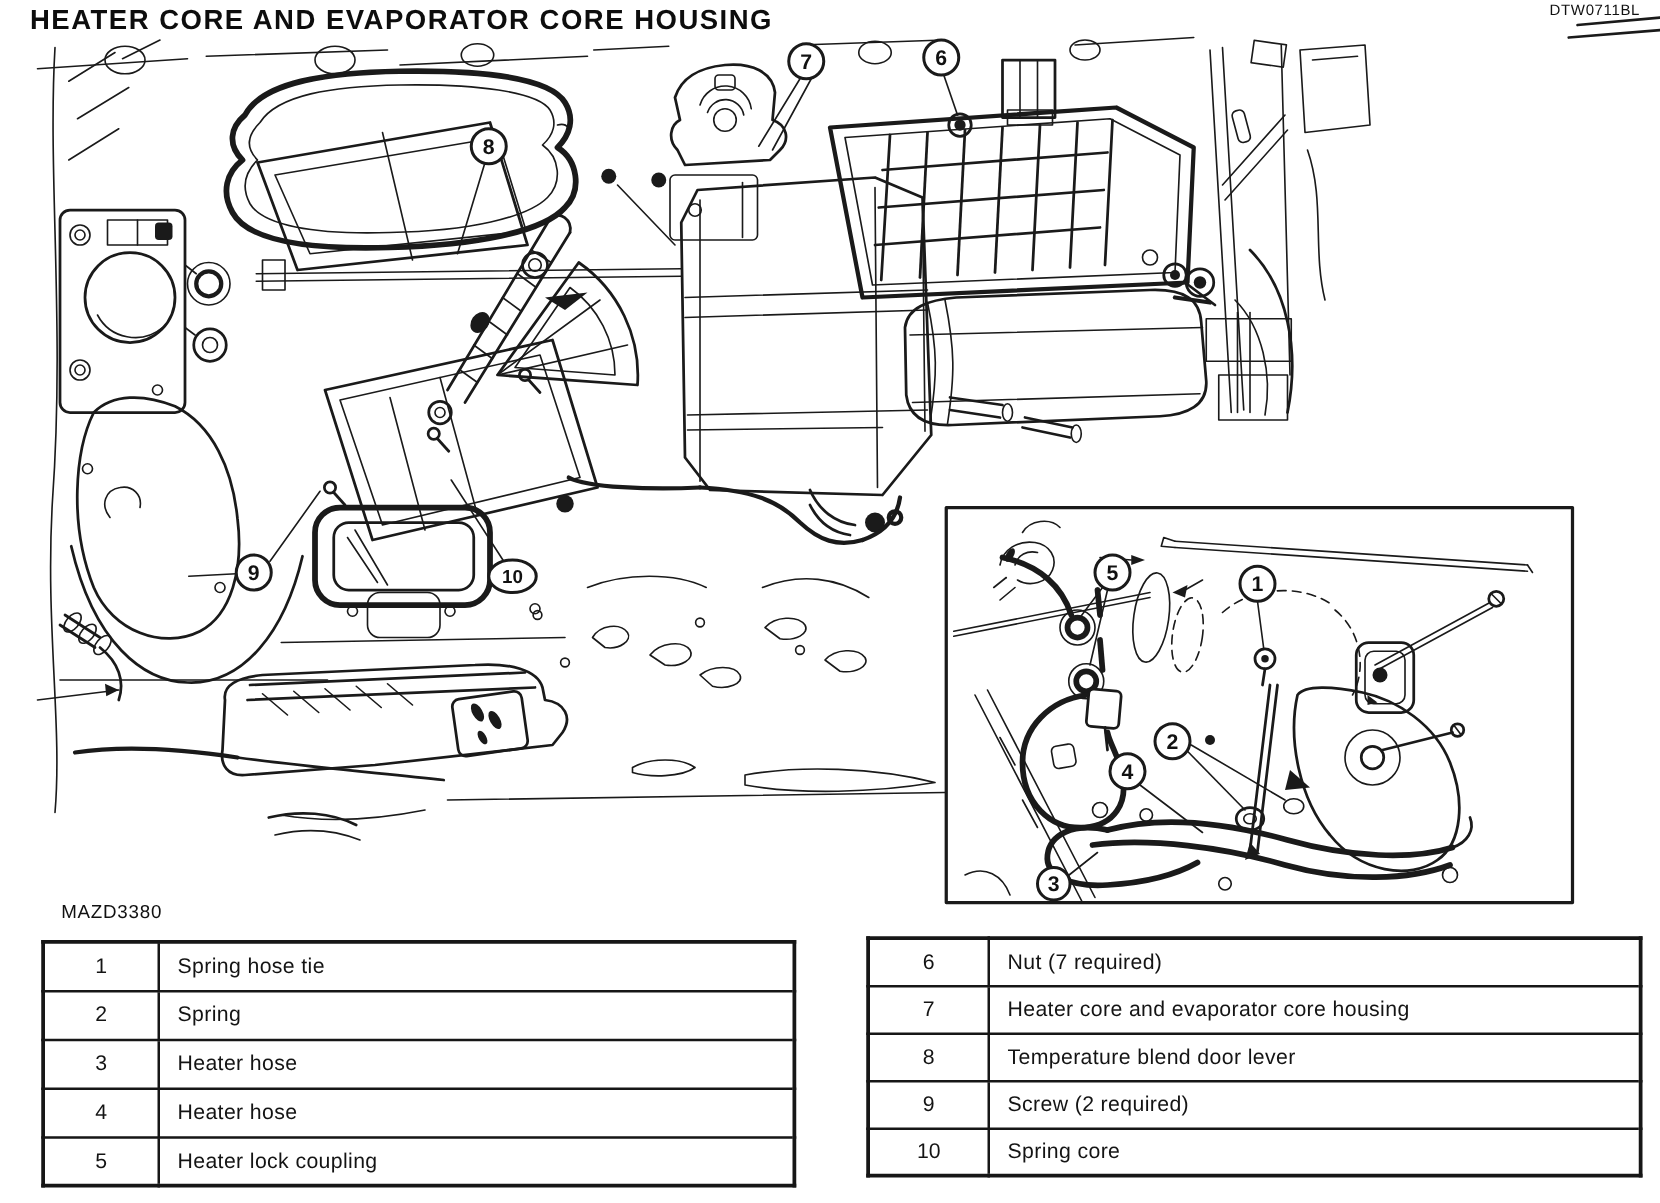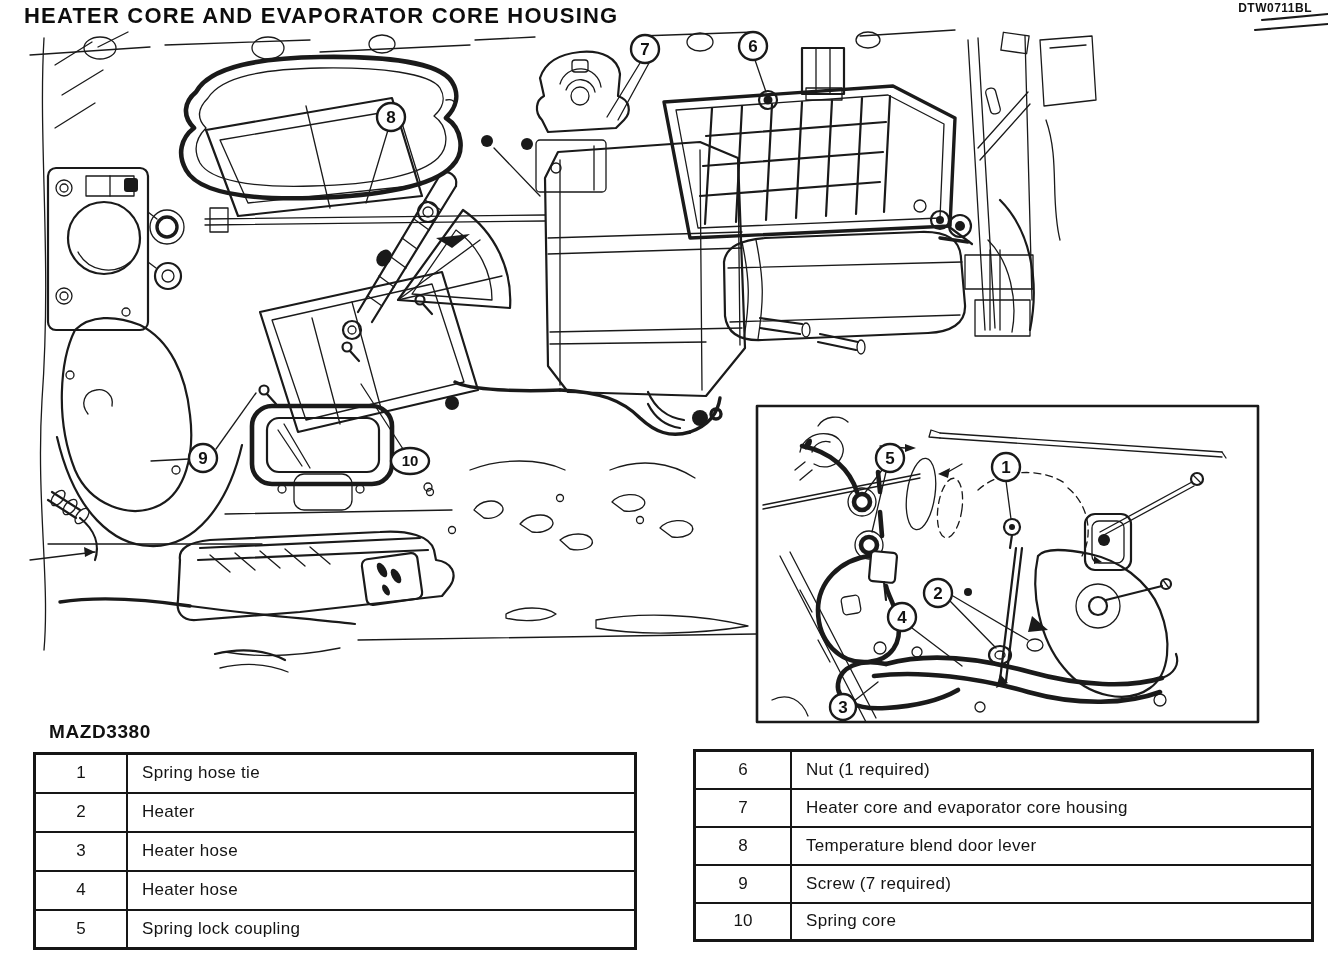--- a/index.html
+++ b/index.html
@@ -5,22 +5,22 @@
   html,body{margin:0;padding:0;}
   body{
     position:relative;width:1328px;height:962px;background:#fff;overflow:hidden;
     font-family:"Liberation Sans",sans-serif;color:#111;
   }
   .abs{position:absolute;}
   .page-title{
     left:24px;top:3px;font-size:22px;font-weight:bold;letter-spacing:1.2px;
     color:#0d0d0d;white-space:nowrap;
   }
-  .doc-code{right:16px;top:1px;font-size:12px;font-weight:bold;letter-spacing:.5px;}
-  .fig-code{left:49px;top:721px;font-size:19px;font-weight:bold;letter-spacing:.6px;}
+  .doc-code{right:16px;top:1px;font-size:12px;font-weight:normal;letter-spacing:.5px;}
+  .fig-code{left:49px;top:721px;font-size:15px;font-weight:normal;letter-spacing:.6px;}
   svg.diagram{position:absolute;left:0;top:0;}
   svg.diagram *{stroke-linecap:round;stroke-linejoin:round;}
   .s1{fill:none;stroke:#1a1a1a;stroke-width:1.3;}
   .s2{fill:none;stroke:#1a1a1a;stroke-width:2.2;}
   .s3{fill:none;stroke:#1a1a1a;stroke-width:3.4;}
   .s4{fill:none;stroke:#1a1a1a;stroke-width:4.6;}
   .ink{fill:#1a1a1a;stroke:none;}
   .wh{fill:#fff;}
   .callout-circle{fill:#fff;stroke:#1a1a1a;stroke-width:2.4;}
   .callout-num{font:bold 17px "Liberation Sans",sans-serif;fill:#111;}
@@ -456,53 +456,53 @@
 <div class="abs fig-code">MAZD3380</div>
 
 <table class="legend" id="legend-left">
   <tbody>
     <tr>
       <td class="num">1</td>
       <td class="desc">Spring hose tie</td>
     </tr>
     <tr>
       <td class="num">2</td>
-      <td class="desc">Heater</td>
+      <td class="desc">Spring</td>
     </tr>
     <tr>
       <td class="num">3</td>
       <td class="desc">Heater hose</td>
     </tr>
     <tr>
       <td class="num">4</td>
       <td class="desc">Heater hose</td>
     </tr>
     <tr>
       <td class="num">5</td>
-      <td class="desc">Spring lock coupling</td>
+      <td class="desc">Heater lock coupling</td>
     </tr>
   </tbody>
 </table>
 
 <table class="legend" id="legend-right">
   <tbody>
     <tr>
       <td class="num">6</td>
-      <td class="desc">Nut (1 required)</td>
+      <td class="desc">Nut (7 required)</td>
     </tr>
     <tr>
       <td class="num">7</td>
       <td class="desc">Heater core and evaporator core housing</td>
     </tr>
     <tr>
       <td class="num">8</td>
       <td class="desc">Temperature blend door lever</td>
     </tr>
     <tr>
       <td class="num">9</td>
-      <td class="desc">Screw (7 required)</td>
+      <td class="desc">Screw (2 required)</td>
     </tr>
     <tr>
       <td class="num">10</td>
       <td class="desc">Spring core</td>
     </tr>
   </tbody>
 </table>
 
 </body></html>

